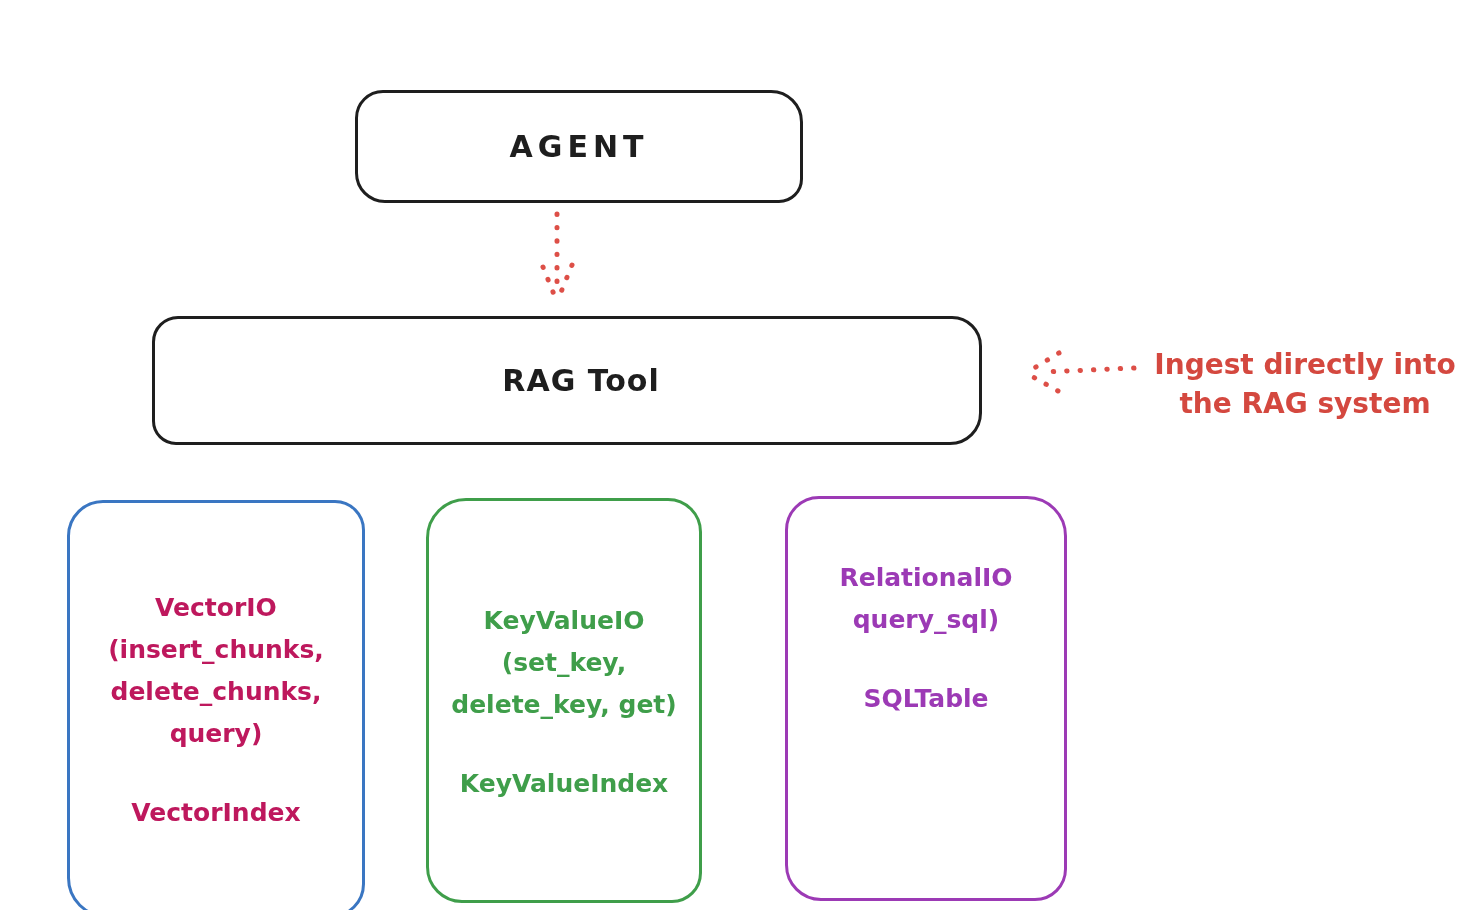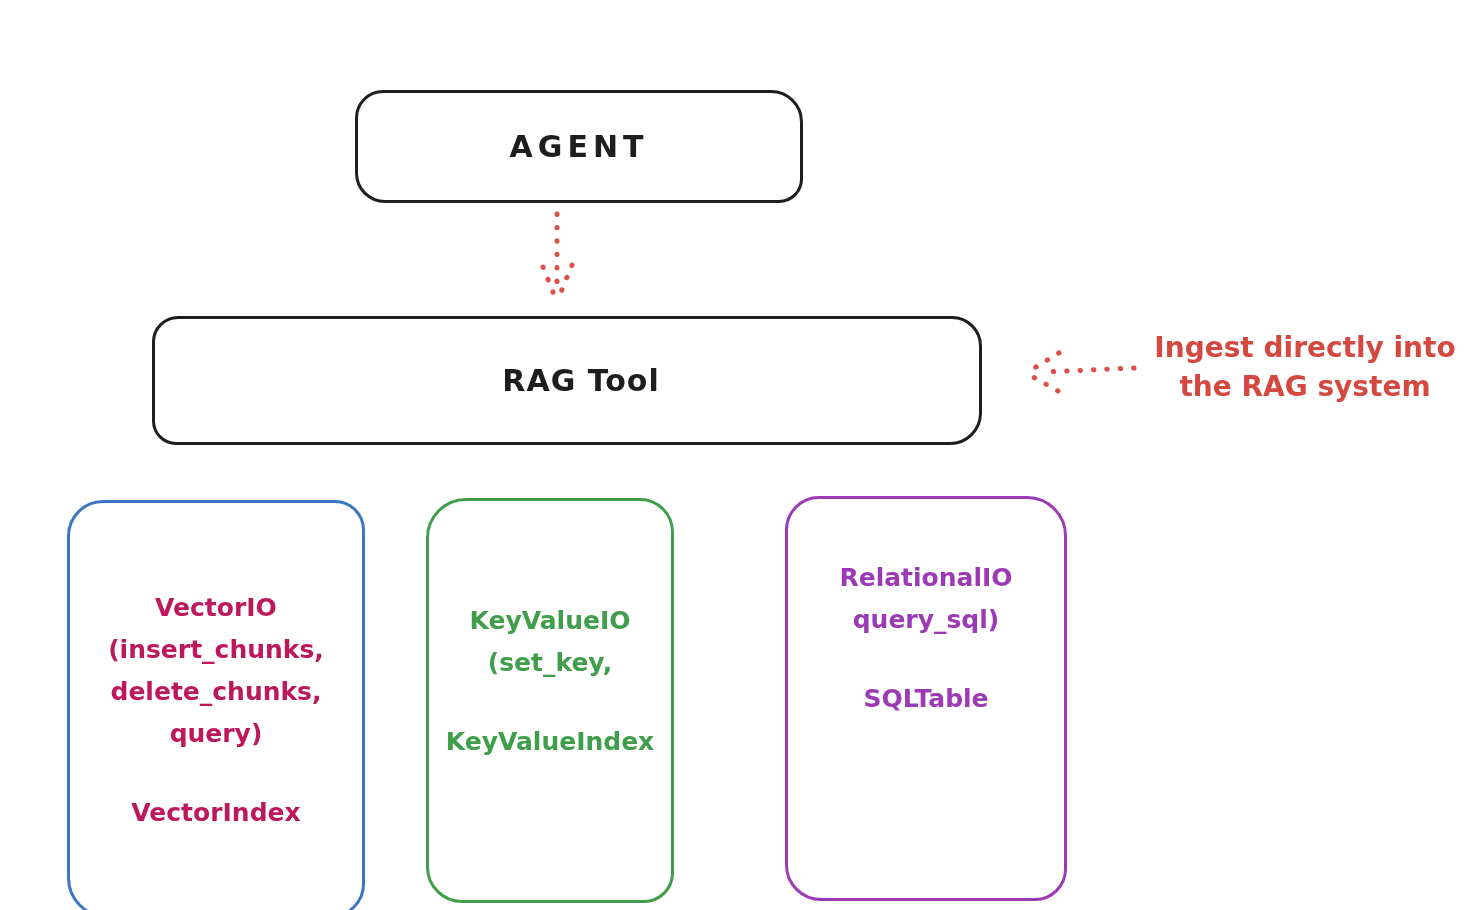--- a/index.html
+++ b/index.html
@@ -54,37 +54,37 @@
     line-height: 42px;
     white-space: nowrap;
   }
   .module-vector {
     left: 67px; top: 452px; width: 298px; height: 418px;
     padding-top: 84px;
     color: #be185d; border-color: #3a76c2;
     border-radius: 36px 30px 34px 40px;
   }
   .module-keyvalue {
-    left: 426px; top: 450px; width: 248px; height: 405px;
+    left: 426px; top: 450px; width: 276px; height: 405px;
     padding-top: 99px;
     color: #3f9e4a; border-color: #3f9e4a;
     border-radius: 40px 34px 30px 36px;
   }
   .module-relational {
     left: 785px; top: 448px; width: 282px; height: 405px;
     padding-top: 58px;
     color: #9c3ab5; border-color: #9c3ab5;
     border-radius: 34px 40px 32px 36px;
   }
   .module .index-label { margin-top: 37px; }
 
   
   .annotation {
     position: absolute;
-    left: 1133px; top: 280px; width: 344px;
+    left: 1133px; top: 297px; width: 344px;
     text-align: center;
     color: #d4483f;
     font-size: 28px;
     font-weight: 700;
     line-height: 39px;
     white-space: nowrap;
   }
 
   
   .arrow { position: absolute; overflow: visible; }
@@ -135,20 +135,21 @@
       <div>delete_chunks,</div>
       <div>query)</div>
       <div class="index-label">VectorIndex</div>
     </div>
   </div>
 
   <div class="module module-keyvalue">
     <div class="module-lines">
       <div>KeyValueIO</div>
       <div>(set_key,</div>
+      <div>delete_key, get)</div>
       <div class="index-label">KeyValueIndex</div>
     </div>
   </div>
 
   <div class="module module-relational">
     <div class="module-lines">
       <div>RelationalIO</div>
       <div>query_sql)</div>
       <div class="index-label">SQLTable</div>
     </div>

